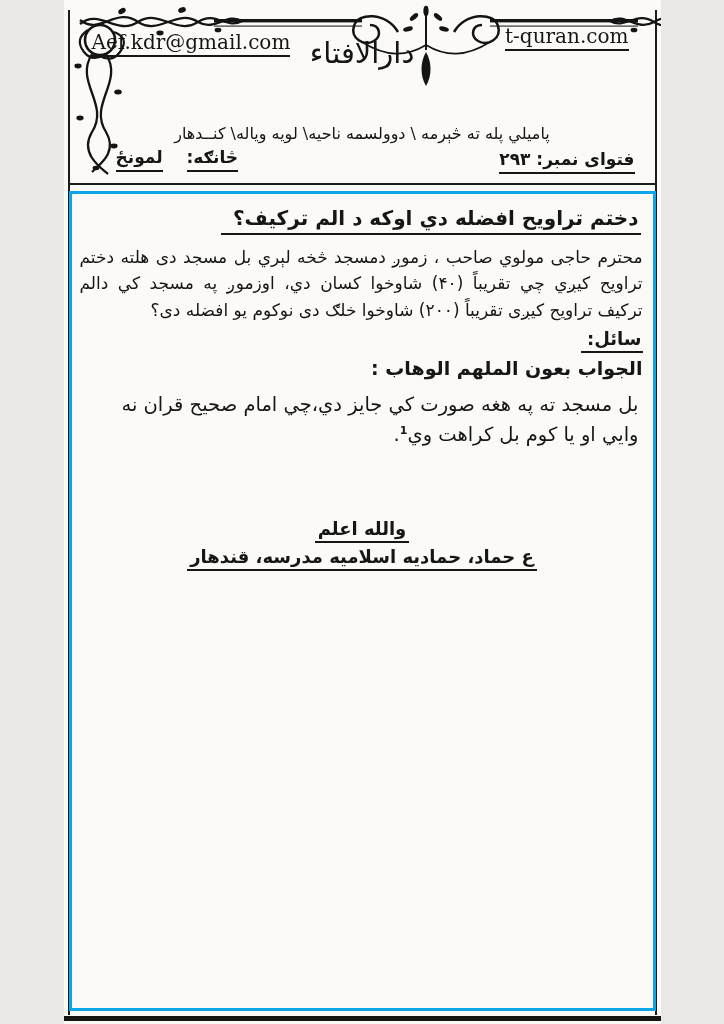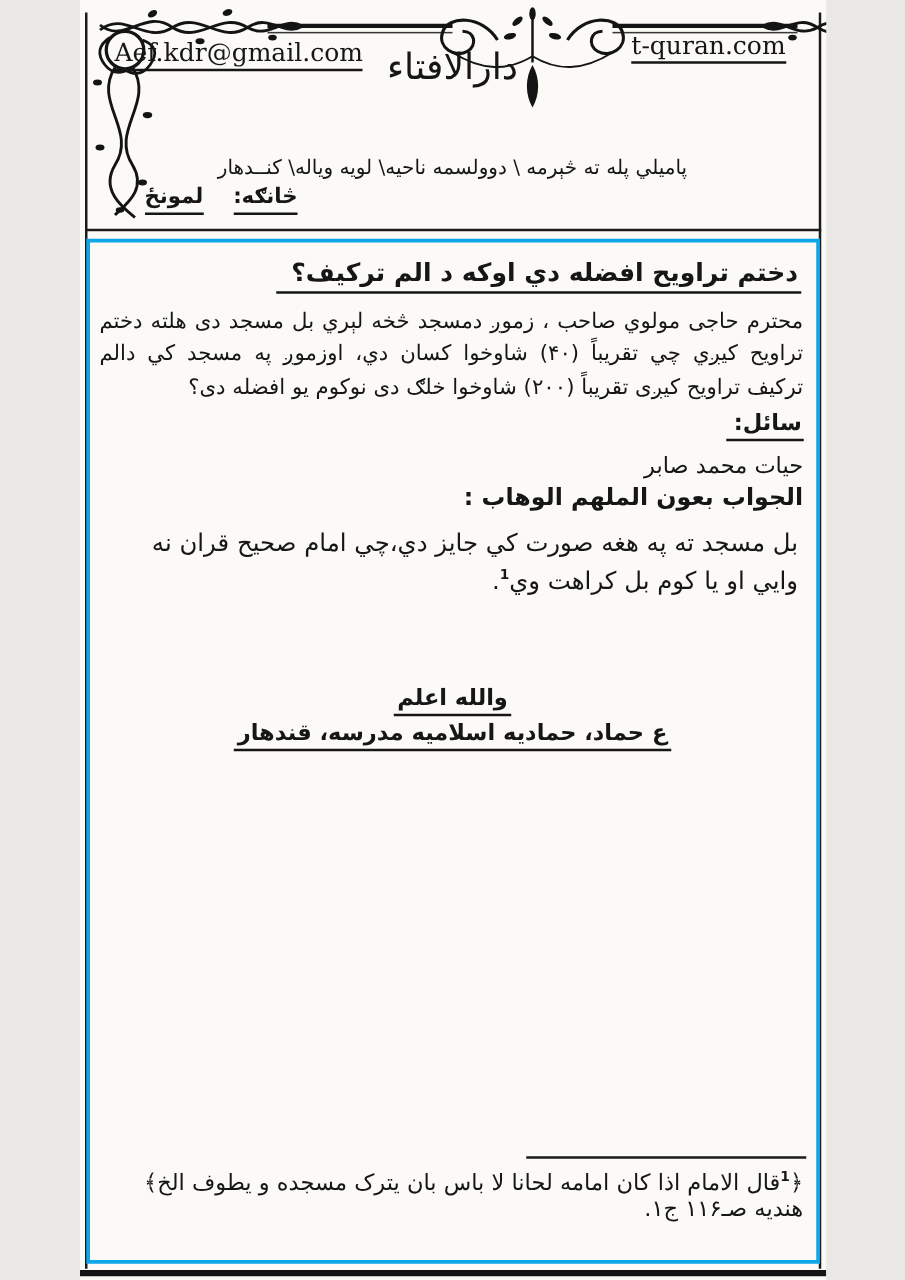--- a/index.html
+++ b/index.html
@@ -124,49 +124,48 @@
     <use href="#halfTop" transform="translate(724,0) scale(-1,1)"></use>
     <use href="#centerOrn"></use>
   </svg>
 
   <a class="email">Aef.kdr@gmail.com</a>
   <a class="website">t-quran.com</a>
 
   <div class="org-title">دارالافتاء</div>
   <div class="address">پامیلي پله ته څېرمه \ دوولسمه ناحیه\ لویه ویاله\ کنــدهار</div>
 
+  <div class="fatwa-no">
+    <span>فتوای نمبر:</span>
+    <span>۲۹۳</span>
+  </div>
 
   <div class="category">
     <span class="u lbl">څانګه:</span>
     <span class="u">لمونځ</span>
   </div>
 
   <div class="hr1"></div>
 
   <div class="qa-box">
 
     <div class="q-title">
       <span>دختم تراویح افضله دي اوکه د الم ترکیف؟</span>
     </div>
 
     <div class="q-body">محترم حاجی مولوي صاحب ، زموږ دمسجد څخه لېري بل مسجد دی هلته دختم تراویح کیږي چي تقریباً (۴۰) شاوخوا کسان دي، اوزموږ په مسجد کي دالم ترکیف تراویح کیږی تقریباً (۲۰۰) شاوخوا خلګ دی نوکوم یو افضله دی؟</div>
 
     <div class="asker-label">
       <span>سائل:</span>
     </div>
-    <div class="asker-name">حیات محمد صابر</div>
 
     <div class="answer-heading">الجواب بعون الملهم الوهاب :</div>
 
     <div class="answer-body"><span>بل مسجد ته په هغه صورت کي جایز دي،چي امام صحیح قران نه وایي او یا کوم بل کراهت وي</span><sup>1</sup><span>.</span></div>
 
     <div class="signature">
       <div class="sig-line"><span>والله اعلم</span></div>
       <div class="sig-line"><span>ع حماد، حمادیه اسلامیه مدرسه، قندهار</span></div>
     </div>
 
-    <div class="footnote">
-      <div class="footnote-rule"></div>
-      <div class="footnote-text"><span>﴿</span><sup>1</sup><span>قال الامام اذا کان امامه لحانا لا باس بان یترک مسجده و یطوف الخ</span><span>﴾</span><span> هندیه صـ۱۱۶ ج۱.</span></div>
-    </div>
 
   </div>
 </div>
 
 </body></html>

